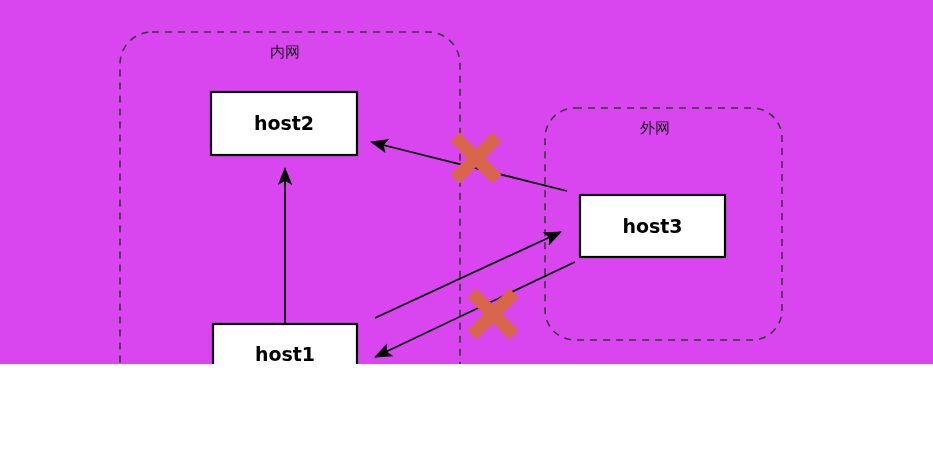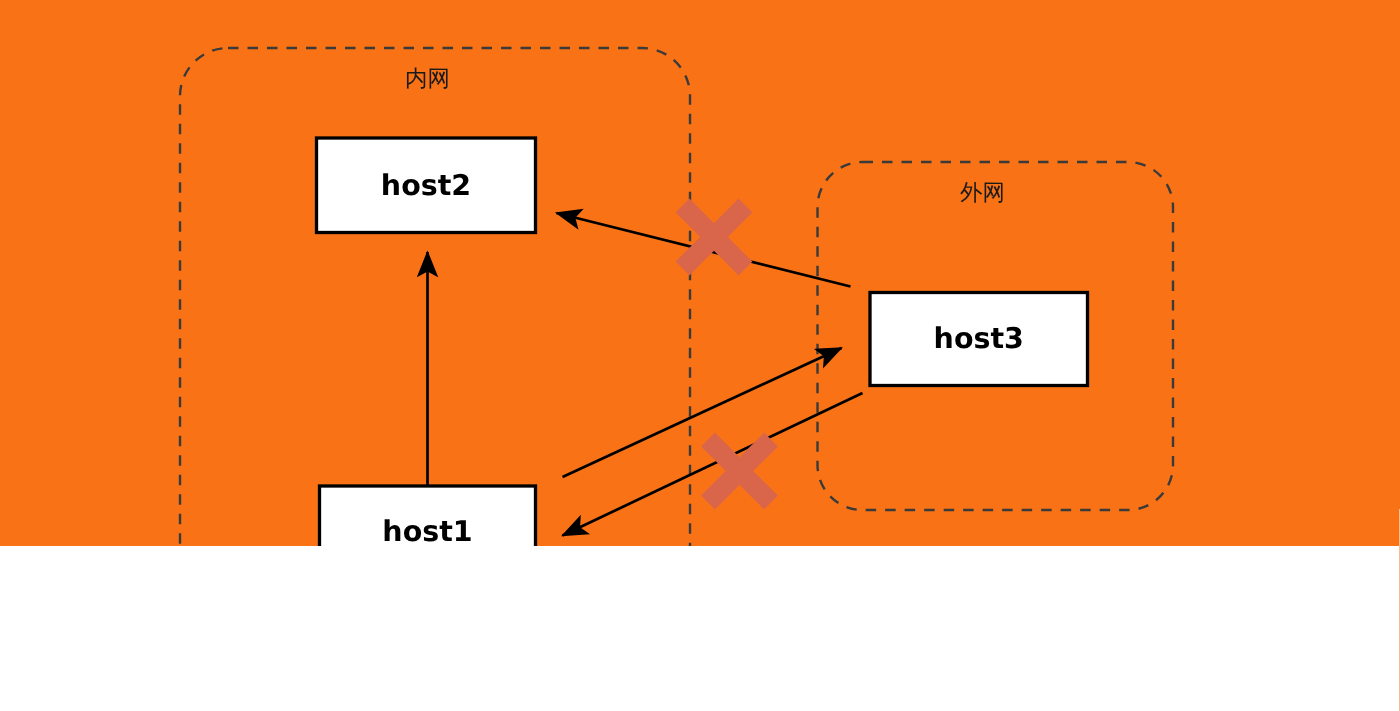--- a/index.html
+++ b/index.html
@@ -8,21 +8,21 @@
     padding: 0;
     background: #ffffff;
   }
   body {
     font-family: "Liberation Sans", "DejaVu Sans", sans-serif;
   }
   #canvas {
     position: relative;
     width: 933px;
     height: 364px;
-    background: #f97316;
+    background: #d946ef;
     overflow: hidden;
   }
   #diagram-svg {
     position: absolute;
     left: 0;
     top: 0;
     width: 933px;
     height: 474px;
   }
   .zone-label {

